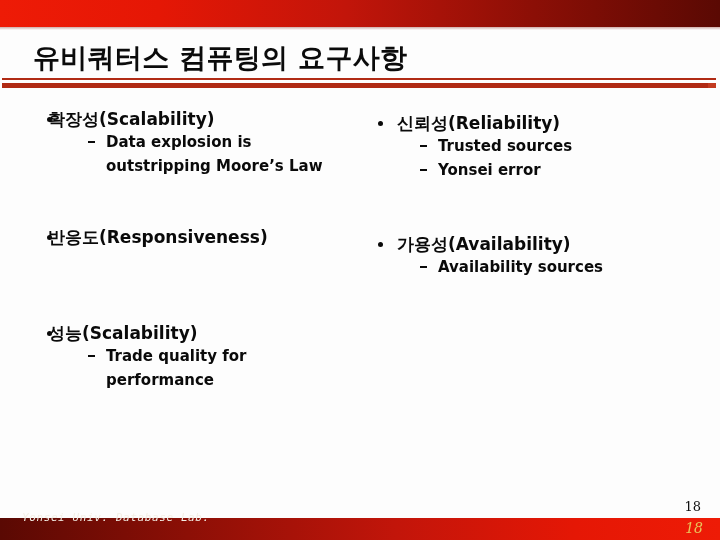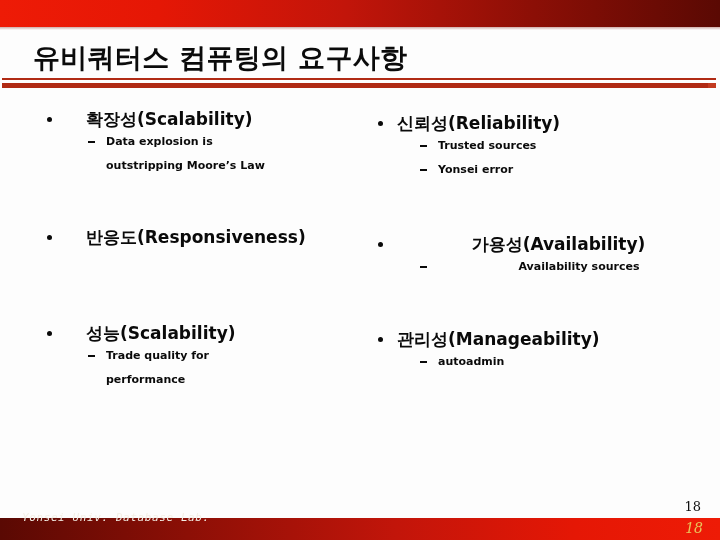--- a/index.html
+++ b/index.html
@@ -107,21 +107,21 @@
   }
 
   .group {
     position: absolute;
     width: 100%;
   }
 
   .bullet-l1 {
     position: relative;
     display: block;
-    padding-left: 86px;
+    padding-left: 48px;
     font-size: 17px;
     font-weight: bold;
     color: #0a0a0a;
     line-height: 22px;
     white-space: nowrap;
     font-family: "DejaVu Sans", "Liberation Sans", sans-serif;
   }
   .bullet-l1::before {
     content: "";
     position: absolute;
@@ -140,21 +140,21 @@
   }
 
   .sub-list {
     margin: 0;
     padding: 0;
     list-style: none;
   }
   .bullet-l2 {
     position: relative;
     padding-left: 106px;
-    font-size: 11px;
+    font-size: 15px;
     font-weight: bold;
     color: #0a0a0a;
     line-height: 24px;
     font-family: "DejaVu Sans", "Liberation Sans", sans-serif;
   }
   .bullet-l2::before {
     content: "";
     position: absolute;
     left: 88px;
     top: 11px;
@@ -269,37 +269,29 @@
         <ul class="sub-list">
           <li class="bullet-l2">
             <span class="wrap-line">Trusted sources</span>
           </li>
           <li class="bullet-l2">
             <span class="wrap-line">Yonsei error</span>
           </li>
         </ul>
       </div>
 
-      <div class="group" style="top:133px;text-align:center;">
+      <div class="group" style="top:133px;">
         <div class="bullet-l1">가용성(Availability)</div>
         <ul class="sub-list">
           <li class="bullet-l2">
             <span class="wrap-line">Availability sources</span>
           </li>
         </ul>
       </div>
 
-      <div class="group" style="top:228px;">
-        <div class="bullet-l1">관리성(Manageability)</div>
-        <ul class="sub-list">
-          <li class="bullet-l2">
-            <span class="wrap-line">autoadmin</span>
-          </li>
-        </ul>
-      </div>
 
     </div>
 
   </div>
 
   <div class="page-number-top">18</div>
 
   <div class="footer-band"></div>
   <div class="footer-text">Yonsei Univ. Database Lab.</div>
   <div class="page-number-footer">18</div>

